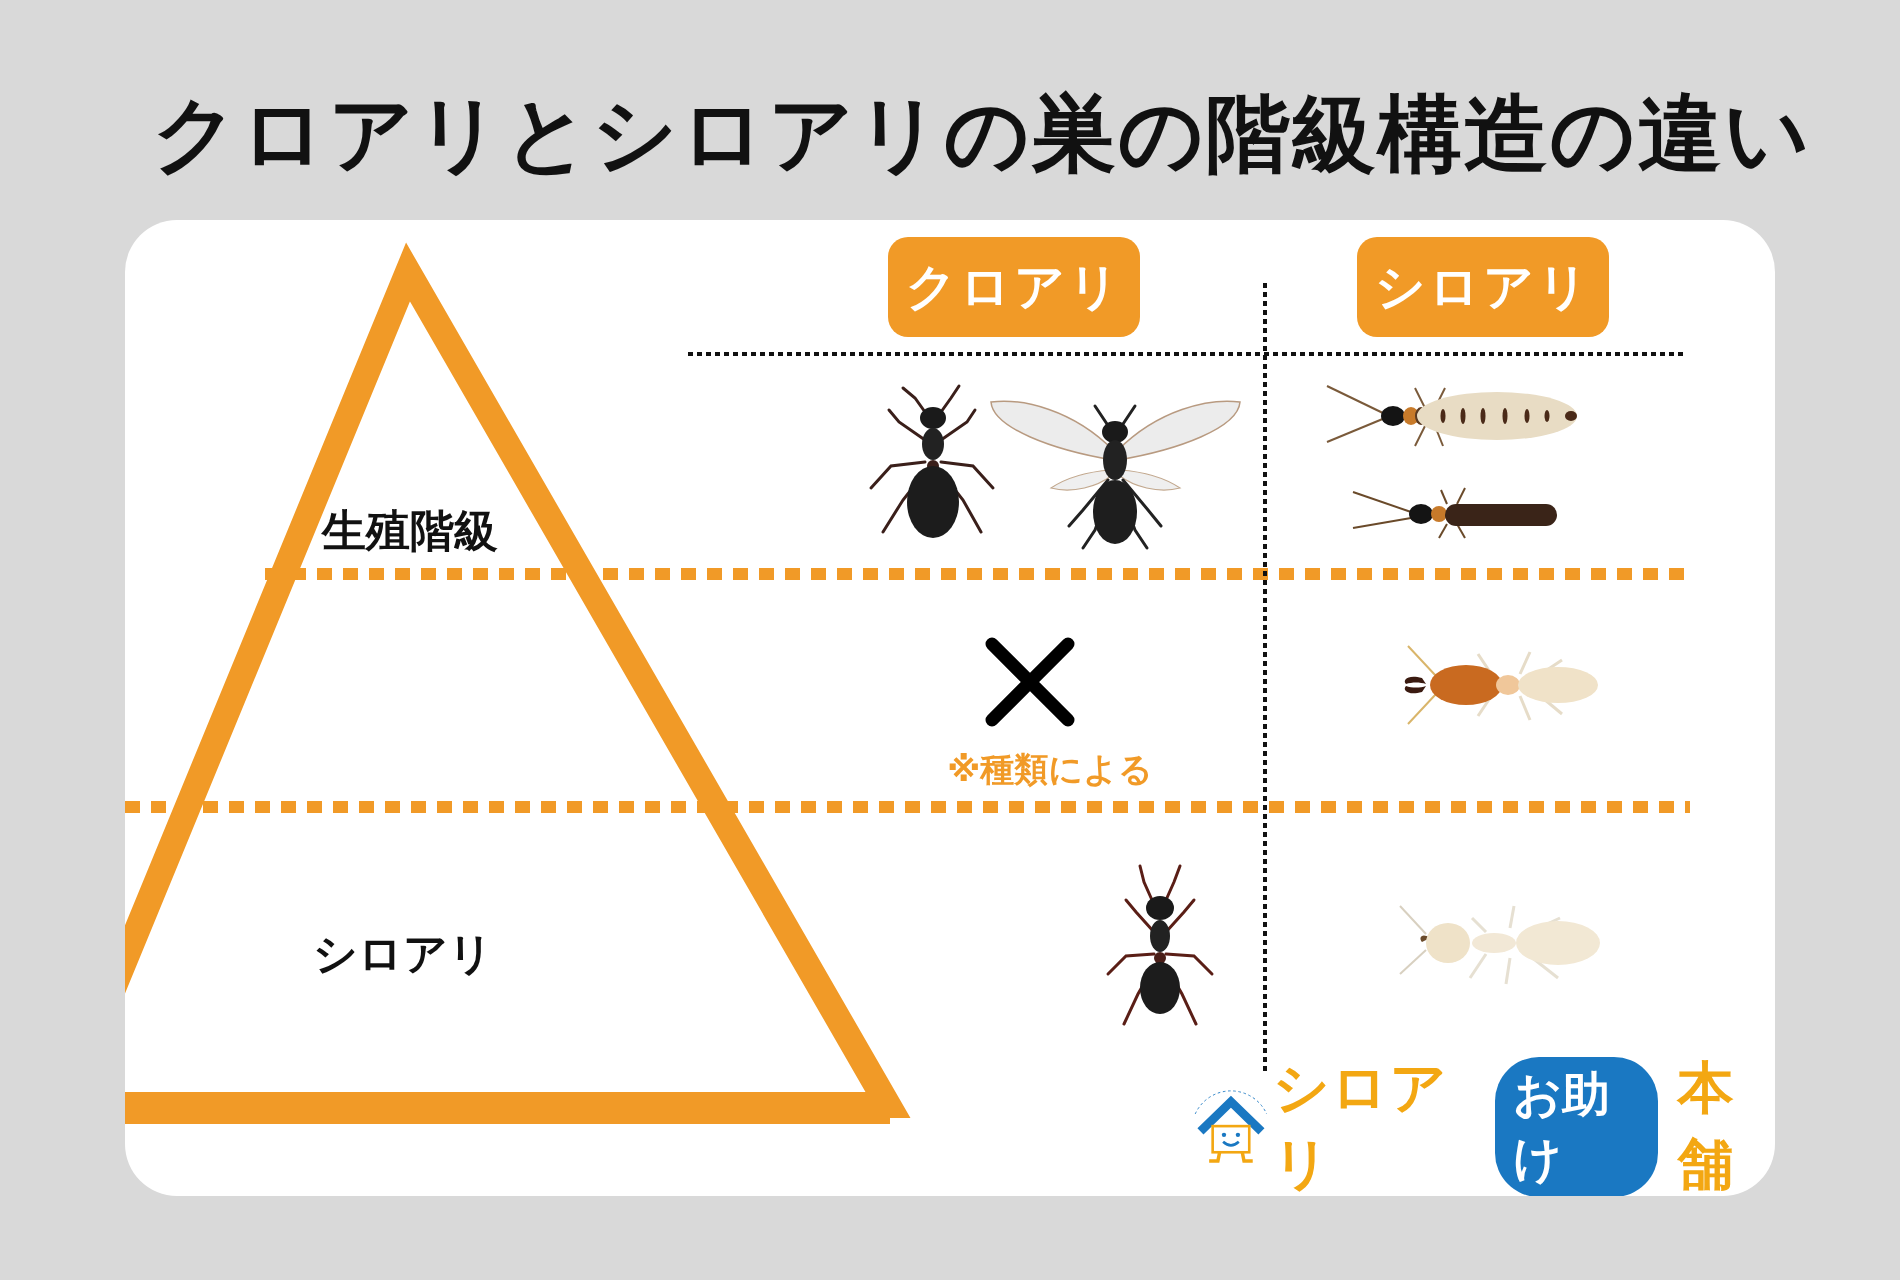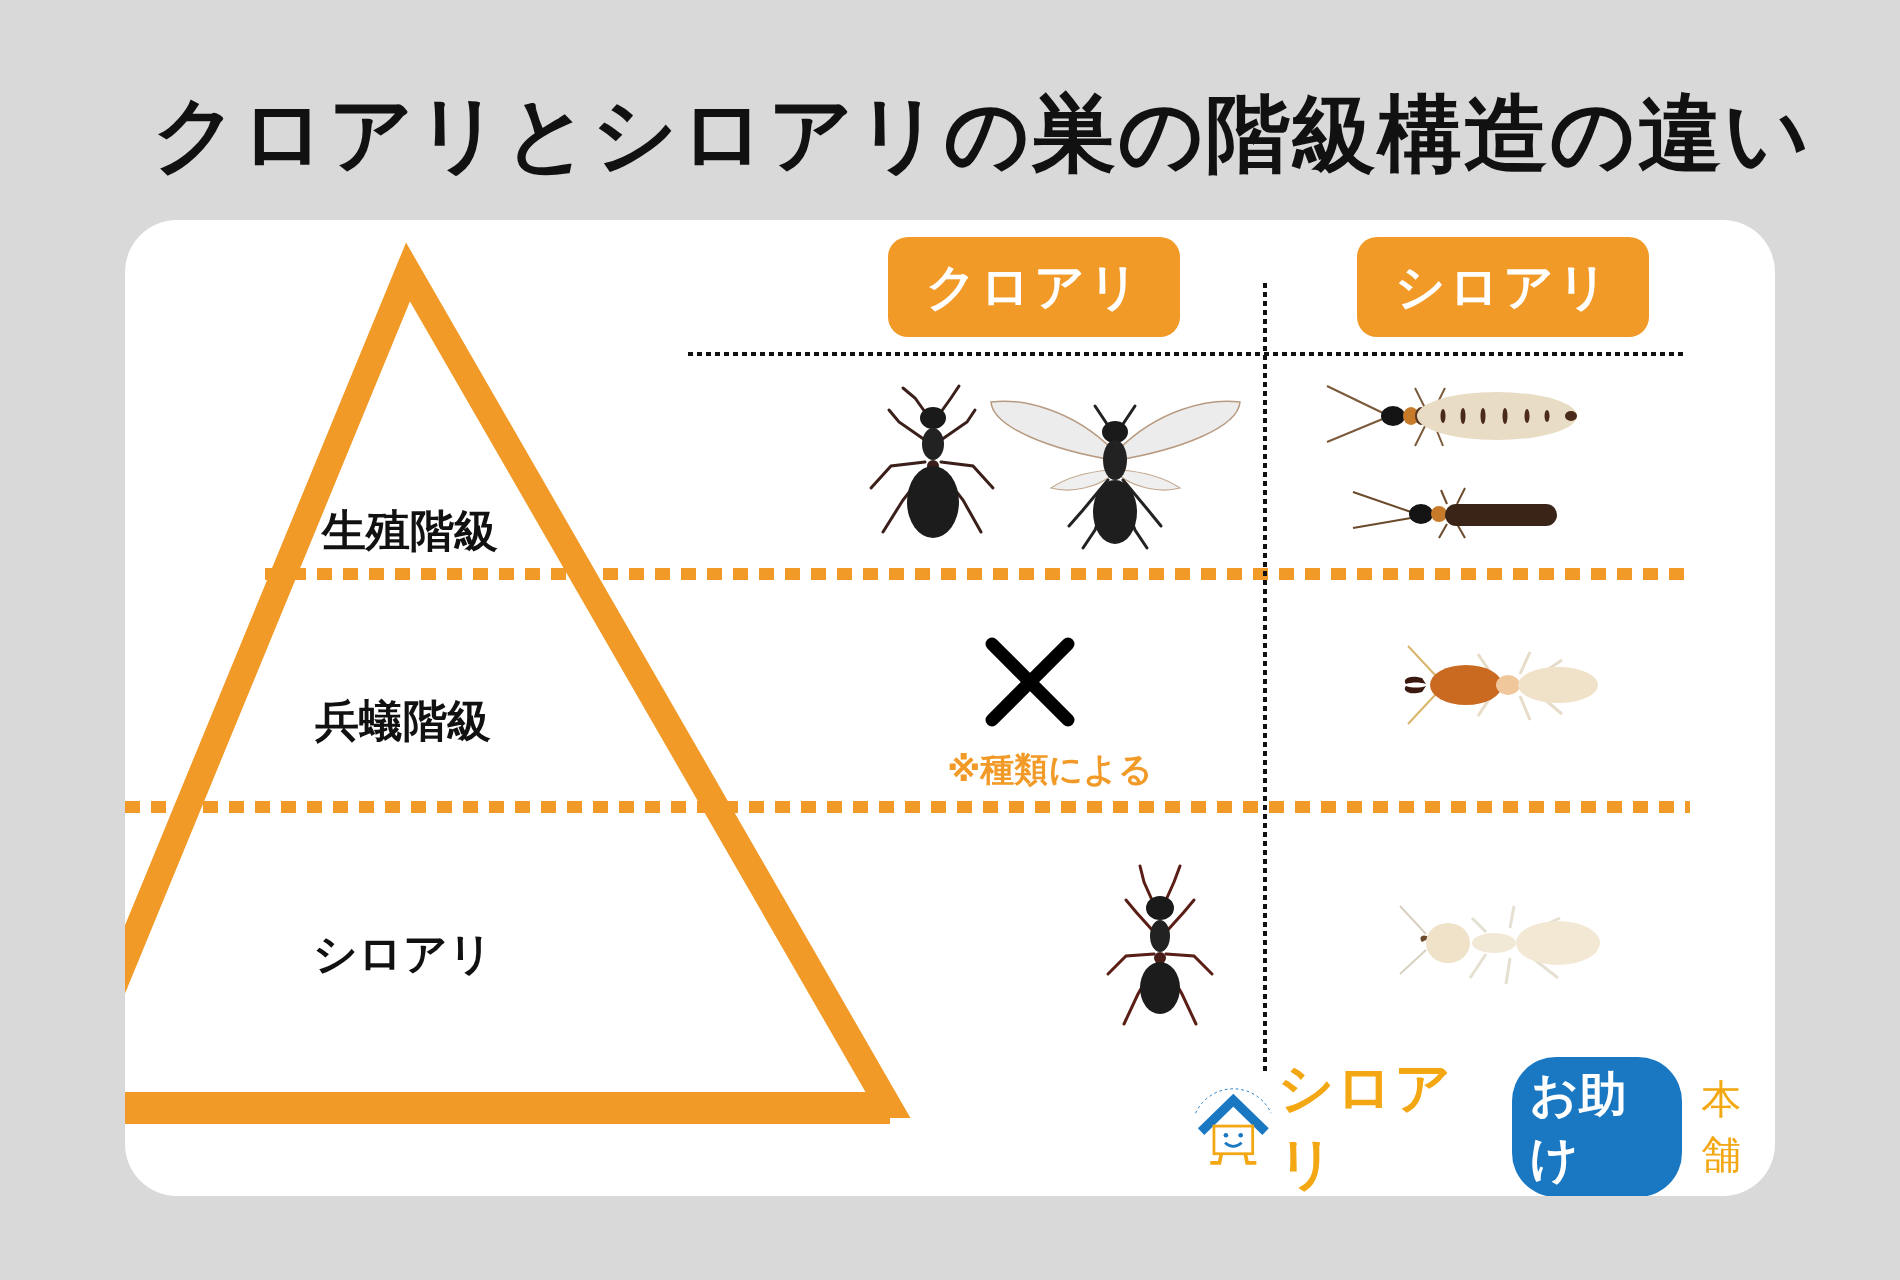--- a/index.html
+++ b/index.html
@@ -15,35 +15,35 @@
     position: absolute; left: 125px; top: 220px; width: 1650px; height: 976px;
     background: #ffffff; border-radius: 52px; overflow: hidden;
   }
   .abs { position: absolute; }
   .tier-label {
     position: absolute; font-size: 44px; font-weight: bold; color: #111; white-space: nowrap;
     transform: translateX(-50%);
     margin-top: 20px;
   }
   .badge {
-    position: absolute; top: 17px; height: 100px; width: 292px; background: #f19a27; border-radius: 20px;
+    position: absolute; top: 17px; height: 100px; width: 252px; background: #f19a27; border-radius: 20px;
     color: #fff; font-size: 50px; font-weight: bold; display: flex; align-items: center; justify-content: center;
     letter-spacing: 3px;
   }
   .note {
     position: absolute; left: 785px; top: 527px; width: 280px; text-align: center;
     color: #f19a27; font-size: 34px; font-weight: bold; white-space: nowrap;
   }
   .logo { position: absolute; left: 1065px; top: 862px; height: 90px; display: flex; align-items: center; }
   .logo-text-a { color: #f3a712; font-size: 56px; font-weight: bold; letter-spacing: 1px; }
   .logo-bubble {
     background: #1a78c2; color: #fff; font-size: 48px; font-weight: bold; padding: 6px 18px;
     border-radius: 44px; margin: 0 19px; position: relative;
   }
-  .logo-text-b { color: #f3a712; font-size: 40px; font-weight: normal; }
+  .logo-text-b { color: #f3a712; font-size: 56px; font-weight: bold; }
 </style>
 </head>
 <body>
 
 <div class="title">クロアリとシロアリの巣の階級構造の違い</div>
 
 <div class="card">
 
   <svg class="abs" style="left:0;top:0" width="1650" height="976" viewBox="0 0 1650 976">
 
@@ -52,21 +52,20 @@
 
     <line x1="140" y1="354" x2="1565" y2="354" stroke="#f19a27" stroke-width="12" stroke-dasharray="15 11"></line>
     <line x1="0" y1="587" x2="1565" y2="587" stroke="#f19a27" stroke-width="12" stroke-dasharray="15 11"></line>
 
     <line x1="563" y1="134" x2="1560" y2="134" stroke="#111" stroke-width="4" stroke-dasharray="5 4"></line>
 
     <line x1="1140" y1="63" x2="1140" y2="852" stroke="#111" stroke-width="4" stroke-dasharray="5 4"></line>
   </svg>
 
   <div class="tier-label" style="left:285px;top:262px">生殖階級</div>
-  <div class="tier-label" style="left:278px;top:452px">兵蟻階級</div>
   <div class="tier-label" style="left:278px;top:685px">シロアリ</div>
 
   <div class="badge" style="left:763px">クロアリ</div>
   <div class="badge" style="left:1232px">シロアリ</div>
 
   <svg class="abs" style="left:738px;top:160px" width="140" height="170" viewBox="0 0 140 170">
     <g stroke="#3a1f1a" stroke-width="3" fill="none" stroke-linecap="round">
       <path d="M62 32 L52 18 L40 8"></path>
         <path d="M78 32 L88 18 L96 6"></path>
       <path d="M62 60 L36 42 L26 30"></path>

